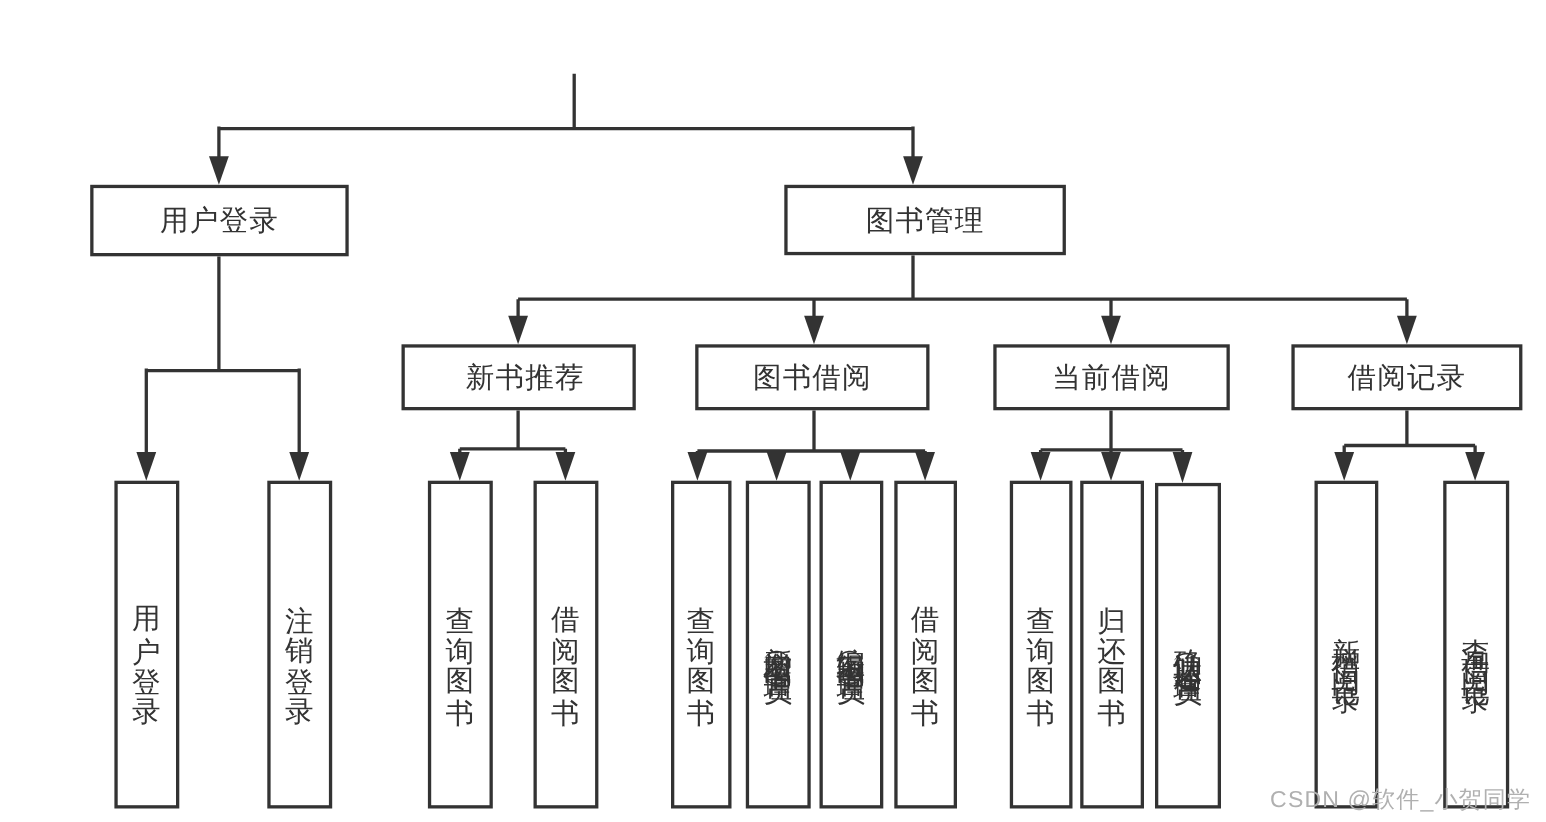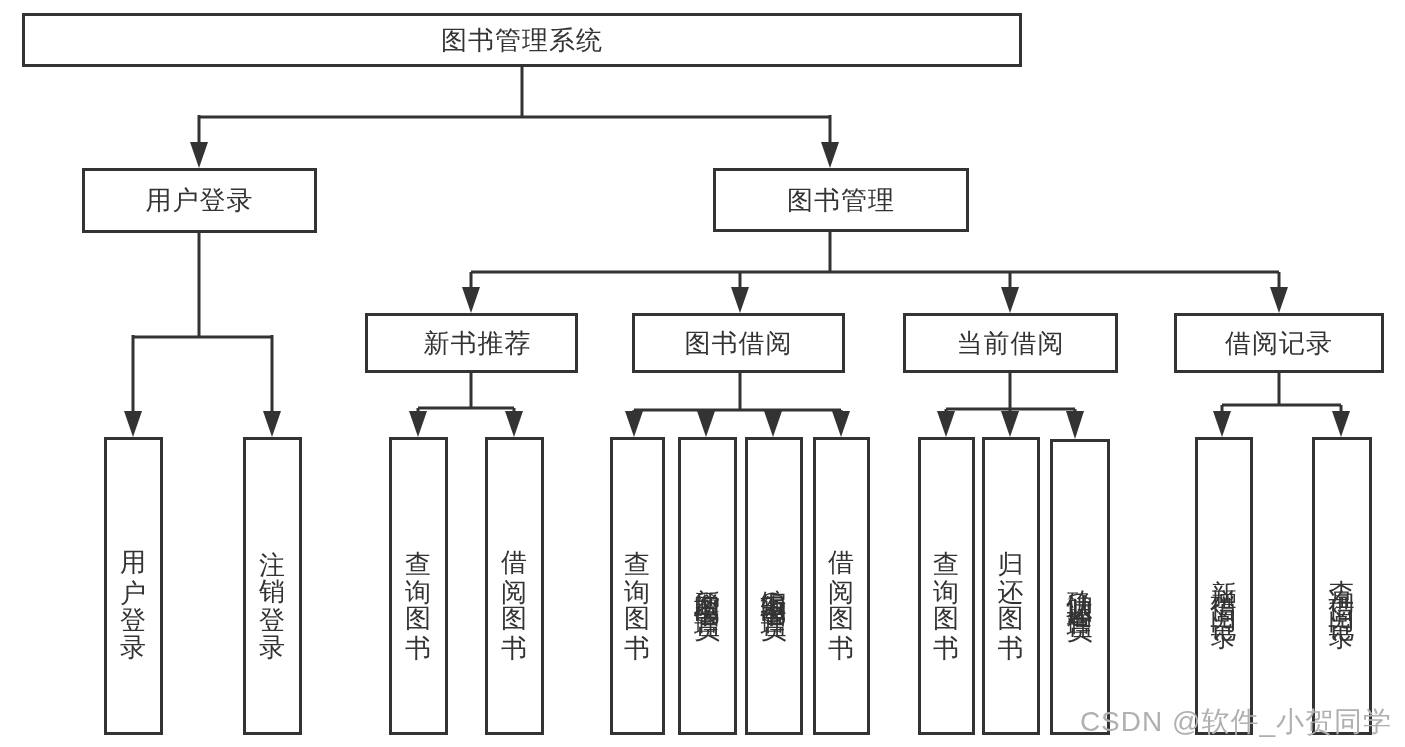--- a/index.html
+++ b/index.html
@@ -43,21 +43,21 @@
     line-height: 1;
     white-space: nowrap;
   }
   .vs4 { letter-spacing: 28px; }
   .vs6 { letter-spacing: 9px; }
   .vs9 { letter-spacing: 4px; }
   .watermark {
     position: absolute;
     right: 13px;
     bottom: 6px;
-    font-size: 28px;
+    font-size: 21px;
     color: #b0b0b0;
     letter-spacing: 1px;
     white-space: nowrap;
   }
 </style>
 </head>
 <body>
 
 <div class="canvas">
 
@@ -101,23 +101,20 @@
 
       <polygon points="937,411 955,411 946,437"></polygon>
       <polygon points="1001,411 1019,411 1010,437"></polygon>
       <polygon points="1066,411 1084,411 1075,439"></polygon>
 
       <polygon points="1213,411 1231,411 1222,437"></polygon>
       <polygon points="1332,411 1350,411 1341,437"></polygon>
     </g>
   </svg>
 
-  <div class="box h" style="left:22px; top:13px; width:1000px; height:54px;">
-    <span>图书管理系统</span>
-  </div>
 
   <div class="box h" style="left:82px; top:168px; width:235px; height:65px;">
     <span>用户登录</span>
   </div>
   <div class="box h" style="left:713px; top:168px; width:256px; height:64px;">
     <span>图书管理</span>
   </div>
 
   <div class="box h" style="left:365px; top:313px; width:213px; height:60px;padding-left:12px;">
     <span>新书推荐</span>

